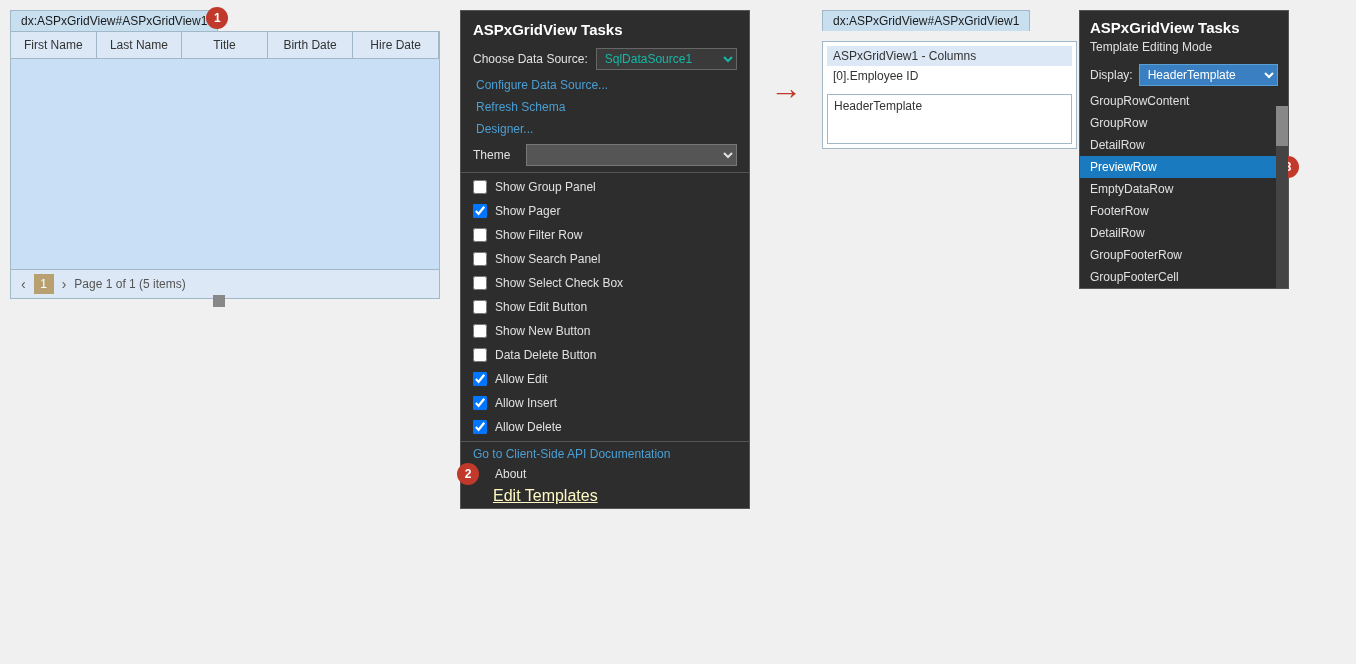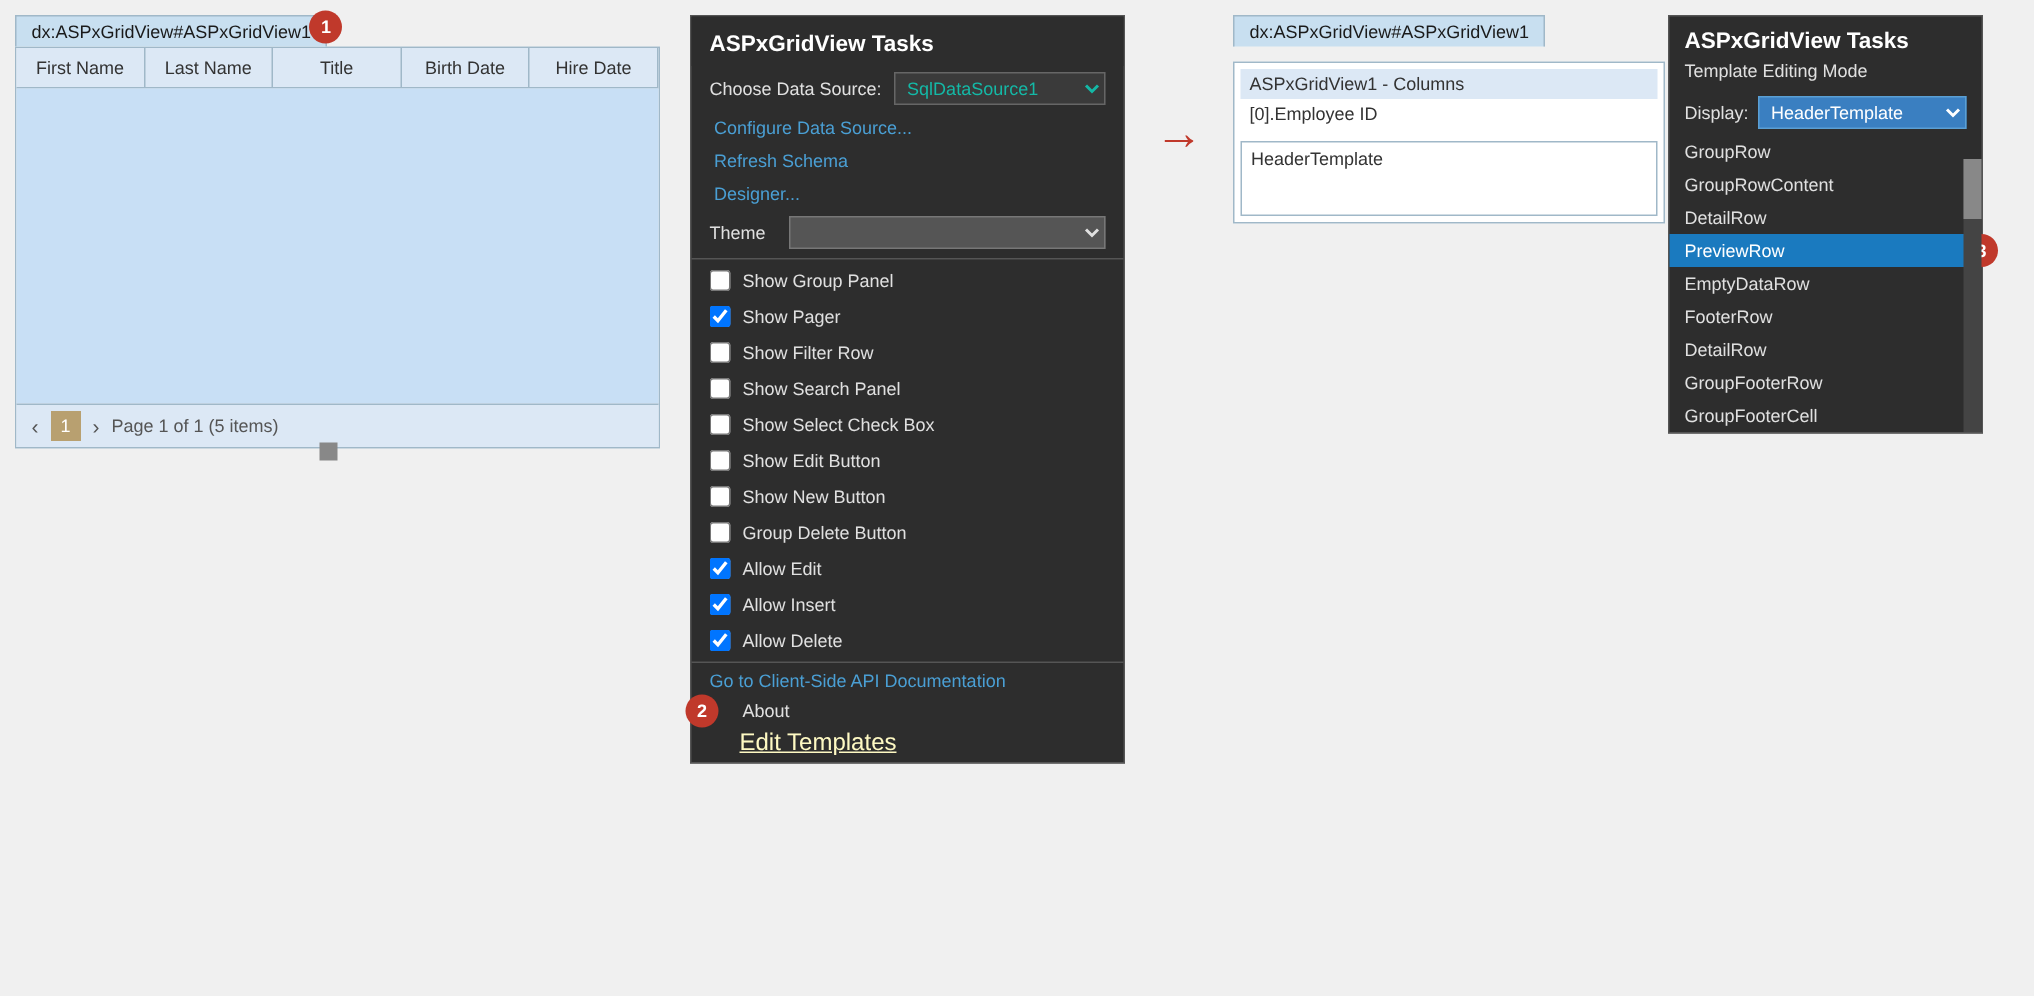--- a/index.html
+++ b/index.html
@@ -266,21 +266,21 @@
       font-size: 12px;
       color: #1a1a1a;
       display: inline-flex;
       align-items: center;
       width: fit-content;
     }
 
     .right-grid-container {
       border: 1px solid #a0b8c8;
       background: white;
-      width: 288px;
+      width: 255px;
     }
 
     .right-grid-inner {
       padding: 4px;
     }
 
     .right-grid-item {
       padding: 3px 6px;
       font-size: 12px;
       color: #333;
@@ -488,21 +488,21 @@
   <div class="checkbox-row">
     <input type="checkbox" id="chk6" style="">
     <label for="chk6">Show Edit Button</label>
   </div>
   <div class="checkbox-row">
     <input type="checkbox" id="chk7" style="">
     <label for="chk7">Show New Button</label>
   </div>
   <div class="checkbox-row">
     <input type="checkbox" id="chk8" style="">
-    <label for="chk8">Group Delete Button</label>
+    <label for="chk8">Data Delete Button</label>
   </div>
   <div class="checkbox-row">
     <input type="checkbox" id="chk9" checked="" style="">
     <label for="chk9">Allow Edit</label>
   </div>
   <div class="checkbox-row">
     <input type="checkbox" id="chk10" checked="" style="">
     <label for="chk10">Allow Insert</label>
   </div>
   <div class="checkbox-row">
@@ -544,24 +544,24 @@
     <div class="template-tasks-title">ASPxGridView Tasks</div>
     <div class="template-tasks-subtitle">Template Editing Mode</div>
     <div class="template-display-row">
       <span class="template-display-label">Display:</span>
       <select class="template-display-select">
         <option>HeaderTemplate</option>
       </select>
     </div>
     <ul class="template-list">
       <li class="template-list-item">
+        <span>GroupRowContent</span>
+      </li>
+      <li class="template-list-item">
         <span>GroupRow</span>
-      </li>
-      <li class="template-list-item">
-        <span>GroupRowContent</span>
       </li>
       <li class="template-list-item">
         <span>DetailRow</span>
       </li>
       <li class="template-list-item active" style="position:relative;">
         <span>PreviewRow</span>
         <div class="step-badge-3" style="position:absolute; right:-11px;">3</div>
       </li>
       <li class="template-list-item">
         <span>EmptyDataRow</span>

